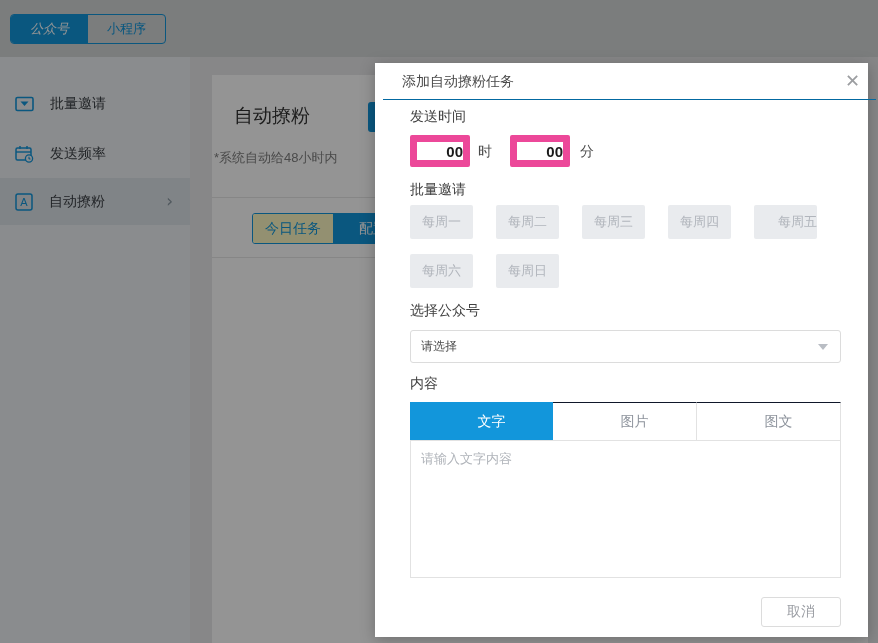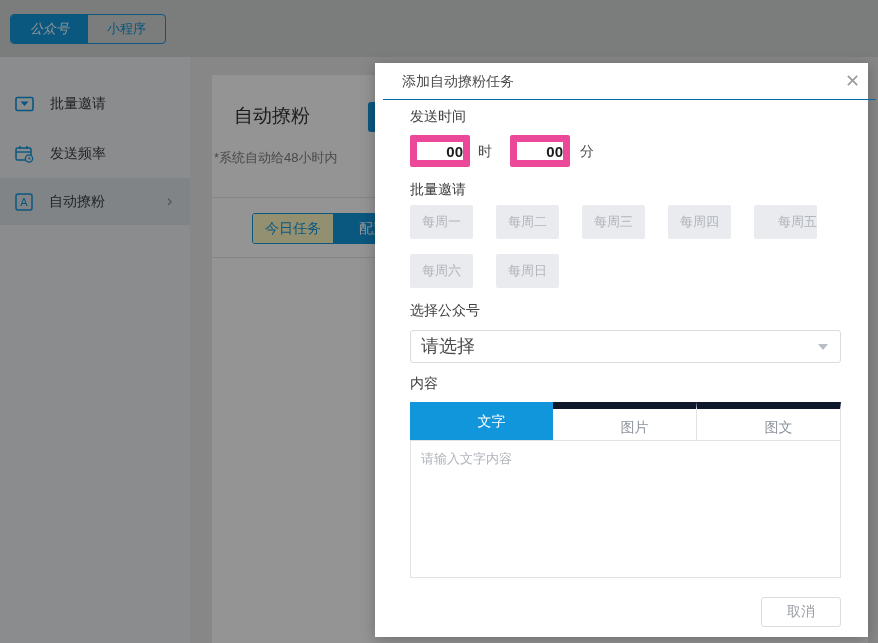--- a/index.html
+++ b/index.html
@@ -40,27 +40,27 @@
   .modal-title { position:absolute; left:19px; top:10px; font-size:14px; color:#4a4a4a; }
   .modal-close { position:absolute; right:16px; top:7px; font-size:18px; color:#9c9ea1; cursor:pointer; line-height:22px; }
 
   .m-label { position:absolute; font-size:14px; color:#404040; }
   .time-input { position:absolute; width:60px; height:32px; border:7px solid #ec4899; border-radius:2px; padding-left:9px; font-size:15px; font-weight:bold; color:#1b1b1b; font-family:"Liberation Sans",sans-serif; outline:none;text-align:right; }
   .time-unit { position:absolute; font-size:14px; color:#4a4a4a; line-height:32px; }
 
   .week-btn { position:absolute; width:63px; height:34px; background:#e9ebee; border:none; border-radius:2px; font-size:13px; color:#b1b5bc; cursor:pointer; font-family:inherit; }
 
   .select-box { position:absolute; left:35px; top:267px; width:431px; height:33px; border:1px solid #dcdcdc; border-radius:3px; background:#fff; cursor:pointer; }
-  .select-text { position:absolute; left:10px; top:0; line-height:31px; font-size:18px; color:#4d4d4d; }
+  .select-text { position:absolute; left:10px; top:0; line-height:31px; font-size:12px; color:#4d4d4d; }
   .select-caret { position:absolute; right:12px; top:13px; width:0; height:0; border-left:5px solid transparent; border-right:5px solid transparent; border-top:6px solid #b9bdc4; }
 
   .content-tabs { position:absolute; left:35px; top:339px; width:431px; height:38px; display:flex; }
   .c-tab { flex:1; text-align:center; line-height:38px; font-size:14px; cursor:pointer;padding-left:20px; }
   .c-tab.active { background:#1296db; color:#ffffff; }
-  .c-tab.idle { background:#fff; color:#8d939c; border-top:7px solid #0f172a; line-height:36px; }
+  .c-tab.idle { background:#fff; color:#8d939c; border-top:1px solid #0f172a; line-height:36px; }
   .c-tab.right-edge { border-right:1px solid #e2e2e2; }
   .c-tab.sep { border-left:1px solid #e2e2e2; }
 
   .m-textarea { position:absolute; left:35px; top:377px; width:431px; height:138px; border:1px solid #e2e2e2; resize:none; padding:9px 10px; font-size:13px; color:#333; font-family:inherit; outline:none; }
   .m-textarea::placeholder { color:#b0b4ba; }
 
   .btn { position:absolute; top:534px; width:80px; height:30px; border-radius:3px; font-size:14px; cursor:pointer; font-family:inherit; }
   .btn-confirm { left:288px; background:#1296db; border:none; color:#fff; }
   .btn-cancel  { left:386px; background:#fff; border:1px solid #dcdcdc; color:#9a9da3; }
 

